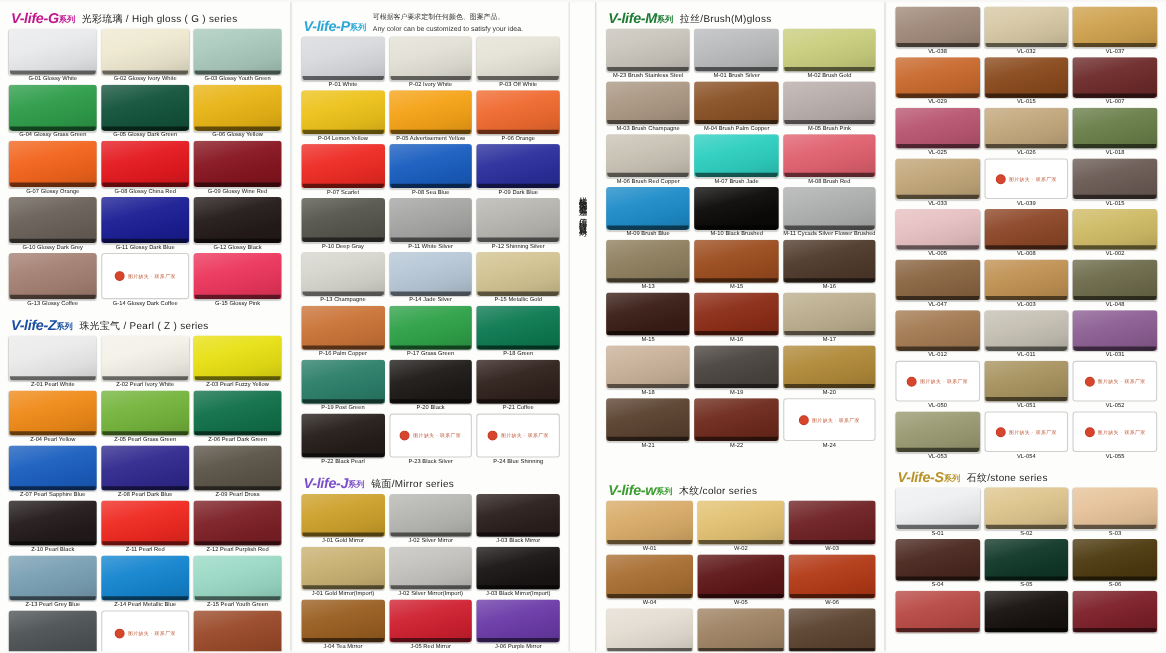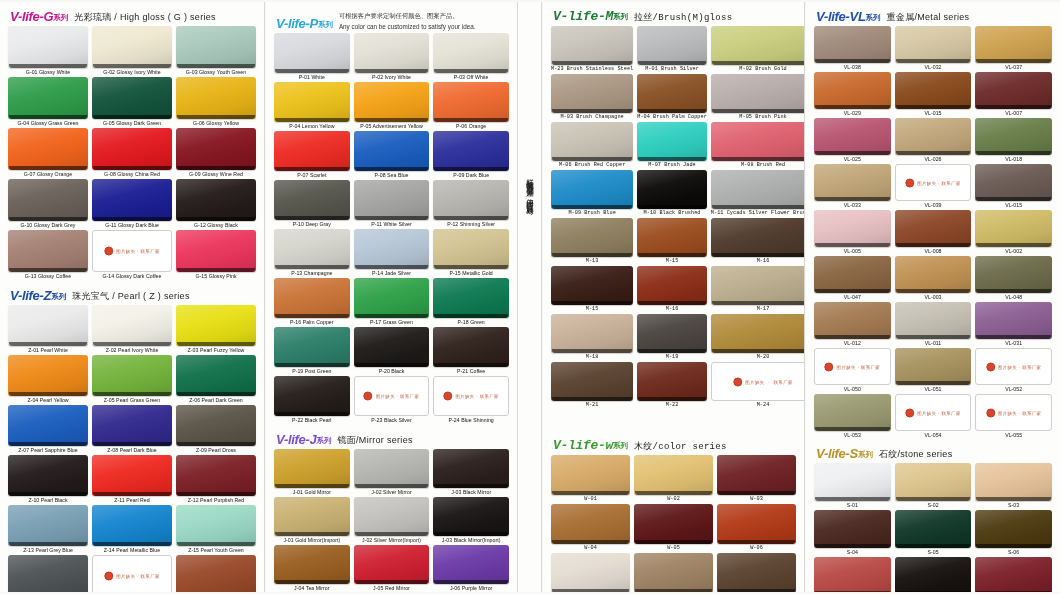--- a/index.html
+++ b/index.html
@@ -21,21 +21,21 @@
     position: absolute;
     top: 2px;
     height: 590px;
     background: #fdfdfc;
     border-right: 1px solid #d8d8d4;
     overflow: hidden;
   }
   #panel-g  { left: 0px;   width: 265px; }
   #panel-p  { left: 266px; width: 252px; }
   #panel-gutter { left: 518px; width: 24px; border-right: 1px solid #d8d8d4; }
-  #panel-m  { left: 543px; width: 262px; font-family: Liberation Mono, monospace; }
+  #panel-m  { left: 543px; width: 262px; }
   #panel-vl { left: 806px; width: 254px; border-right: none; }
 
   .panel-inner { padding: 4px 6px 2px 6px; }
 
   
   .series-head {
     display: flex;
     align-items: flex-end;
     gap: 6px;
     padding: 3px 2px 2px 4px;
@@ -645,24 +645,20 @@
           <div class="cell">
             <div class="chip blank" style="height: 40px;"></div>
           </div>
         </div>
     </div>
   </div>
 
   <div class="panel" id="panel-vl">
     <div class="panel-inner">
 
-      <div class="series-head">
-        <span class="series-logo logo-vl"><span>V-life-VL</span><span class="cn">系列</span></span>
-        <span class="series-sub">重金属/Metal series</span>
-      </div>
 
       <div class="grid" id="grid-vl">
           <div class="cell">
             <div class="chip" style="height: 37px; background: linear-gradient(165deg, rgba(255, 255, 255, 0.22) 0%, rgba(255, 255, 255, 0.04) 38%, rgba(0, 0, 0, 0.06) 72%, rgba(0, 0, 0, 0.16) 100%), rgb(160, 138, 122);"></div>
             <span class="chiplabel">VL-038</span>
           </div>
           <div class="cell">
             <div class="chip" style="height: 37px; background: linear-gradient(165deg, rgba(255, 255, 255, 0.22) 0%, rgba(255, 255, 255, 0.04) 38%, rgba(0, 0, 0, 0.06) 72%, rgba(0, 0, 0, 0.16) 100%), rgb(214, 200, 164);"></div>
             <span class="chiplabel">VL-032</span>
           </div>

